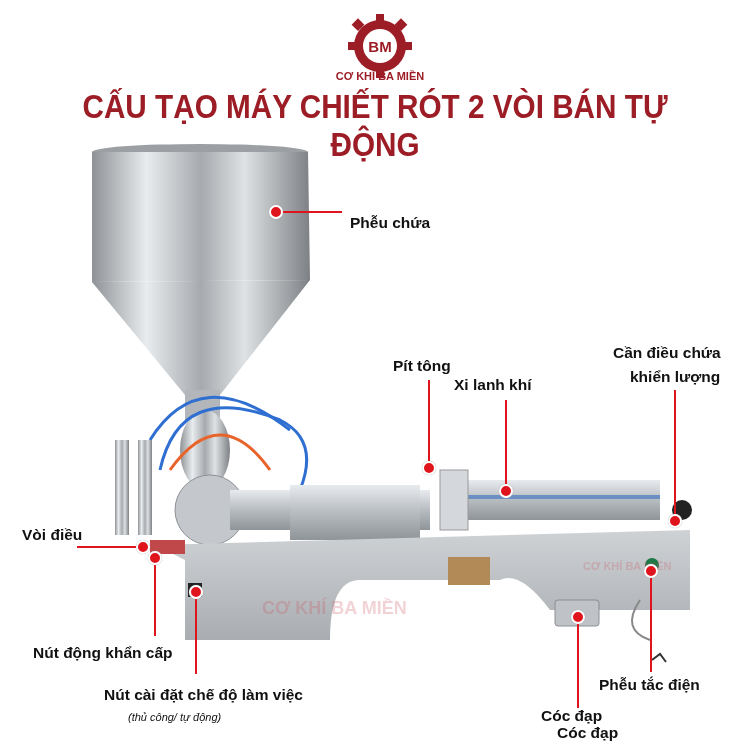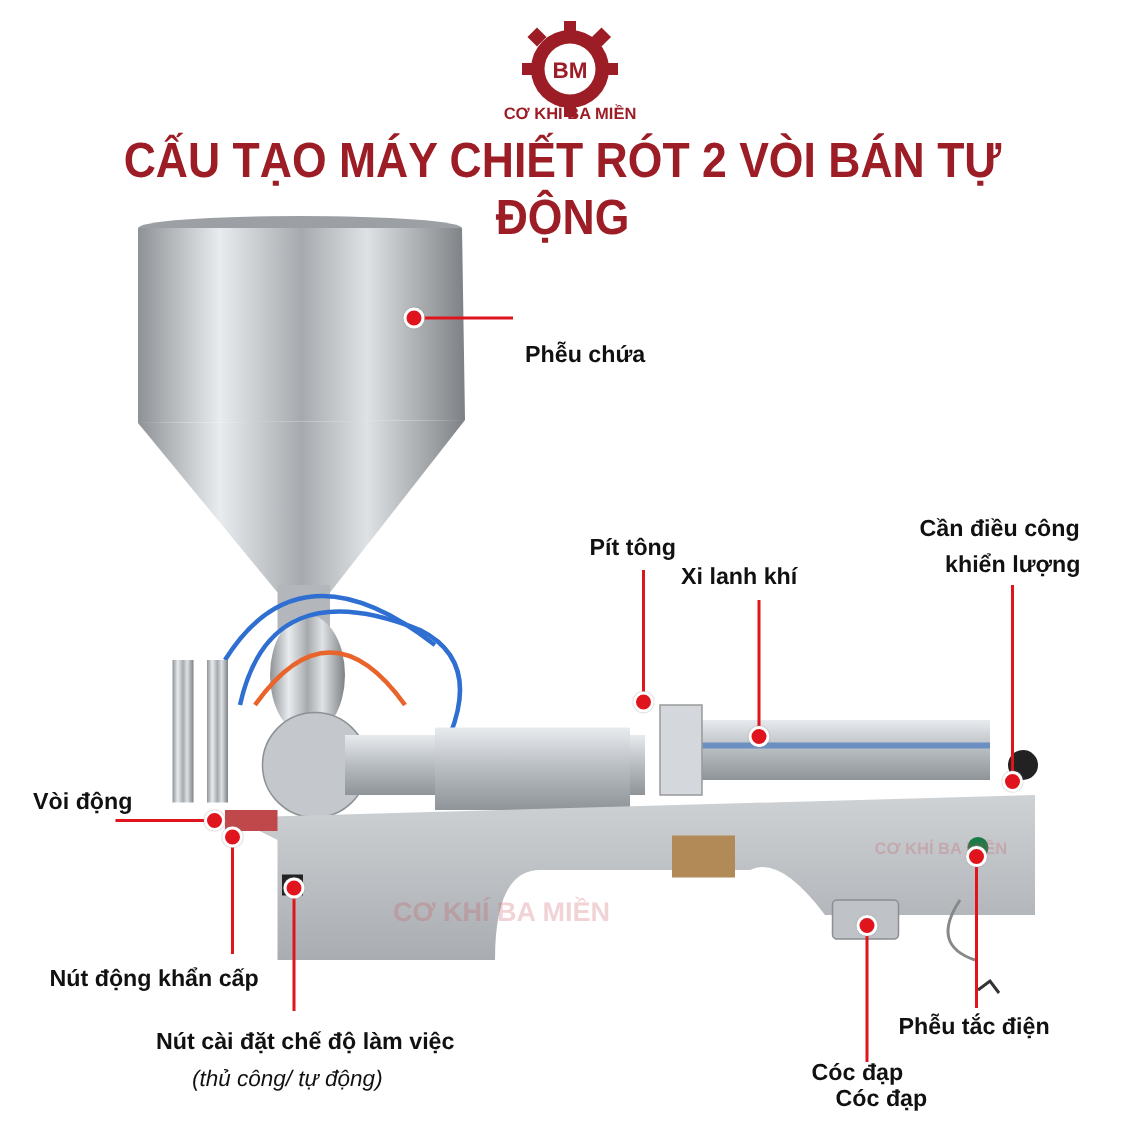--- a/index.html
+++ b/index.html
@@ -2,21 +2,21 @@
 <html><head>
 <meta charset="utf-8">
 <style>
   html,body{margin:0;padding:0;}
   body{width:750px;height:750px;background:#ffffff;position:relative;overflow:hidden;font-family:"Liberation Sans","DejaVu Sans",sans-serif;}
   .abs{position:absolute;}
   .logo{left:340px;top:8px;width:80px;height:80px;}
   .logo-text{left:318px;top:70px;width:124px;text-align:center;font-weight:bold;font-size:11px;color:#9c1d25;}
   .title{left:0;top:88px;width:750px;text-align:center;font-weight:bold;font-size:33px;color:#9c1d25;letter-spacing:0px;transform:scaleX(0.9);}
   .label{font-weight:bold;font-size:15.5px;color:#111;white-space:nowrap;}
-  .sub{font-style:italic;font-size:15px;color:#111;white-space:nowrap;}
+  .sub{font-style:italic;font-size:11px;color:#111;white-space:nowrap;}
   .line{background:#e0141c;}
   .dot{width:10px;height:10px;border-radius:50%;background:#e0141c;border:2px solid #fff;box-shadow:0 0 1px #999;}
   .wm{color:rgba(200,80,90,0.25);font-weight:bold;font-size:18px;}
 </style>
 </head>
 <body>
 
 <svg class="abs logo" viewBox="0 0 80 80">
   <g fill="#9c1d25">
     <circle cx="40" cy="38" r="26"></circle>
@@ -110,24 +110,24 @@
 
 <div class="abs line" style="left:195px;top:592px;width:2px;height:82px;"></div>
 <div class="abs dot" style="left:189px;top:585px;"></div>
 
 <div class="abs line" style="left:577px;top:618px;width:2px;height:90px;"></div>
 <div class="abs dot" style="left:571px;top:610px;"></div>
 
 <div class="abs line" style="left:650px;top:572px;width:2px;height:100px;"></div>
 <div class="abs dot" style="left:644px;top:564px;"></div>
 
-<div class="abs label" style="left:350px;top:214px;margin-top:14px;">Phễu chứa</div>
+<div class="abs label" style="left:350px;top:214px;">Phễu chứa</div>
 <div class="abs label" style="left:393px;top:357px;">Pít tông</div>
 <div class="abs label" style="left:454px;top:376px;">Xi lanh khí</div>
-<div class="abs label" style="left:613px;top:344px;">Cần điều công</div>
+<div class="abs label" style="left:613px;top:344px;">Cần điều chứa</div>
 <div class="abs label" style="left:630px;top:368px;">khiển lượng</div>
-<div class="abs label" style="left:22px;top:526px;">Vòi động</div>
+<div class="abs label" style="left:22px;top:526px;">Vòi điều</div>
 <div class="abs label" style="left:33px;top:644px;">Nút động khẩn cấp</div>
 <div class="abs label" style="left:104px;top:686px;">Nút cài đặt chế độ làm việc</div>
 <div class="abs sub" style="left:128px;top:711px;">(thủ công/ tự động)</div>
 <div class="abs label" style="left:541px;top:707px;">Cóc đạp</div>
 <div class="abs label" style="left:557px;top:724px;">Cóc đạp</div>
 <div class="abs label" style="left:599px;top:676px;">Phễu tắc điện</div>
 
 </body></html>

